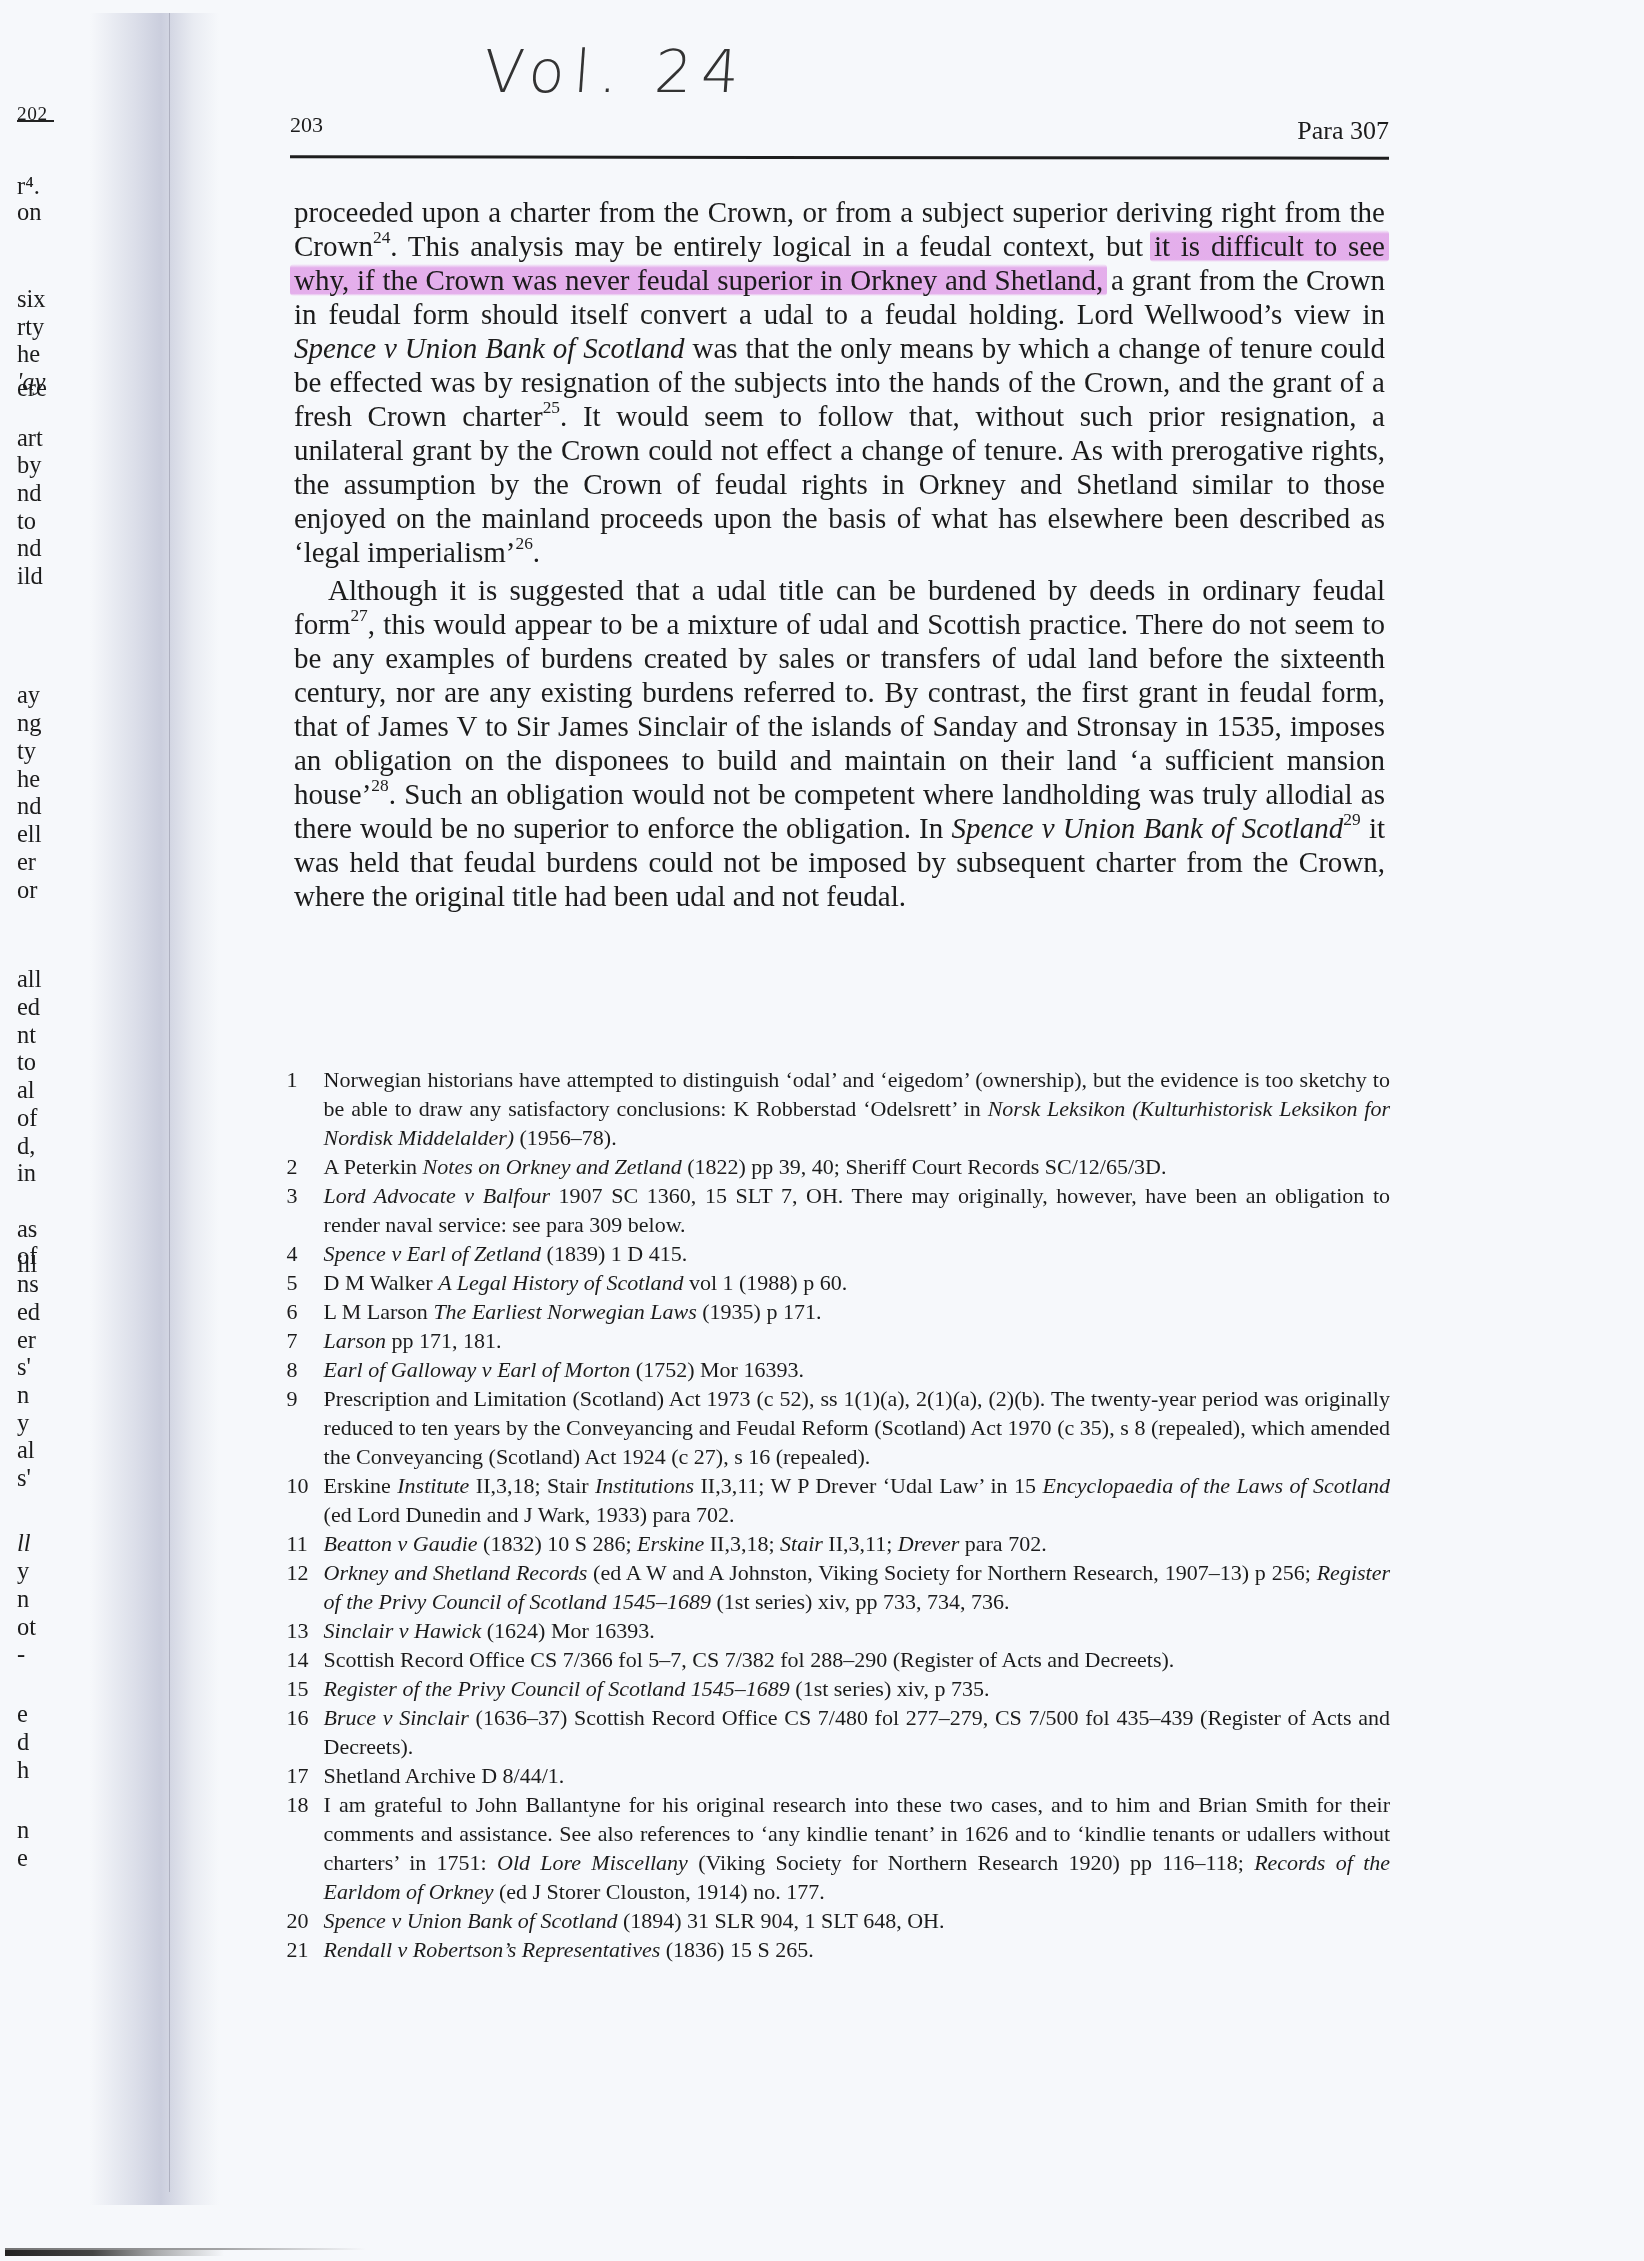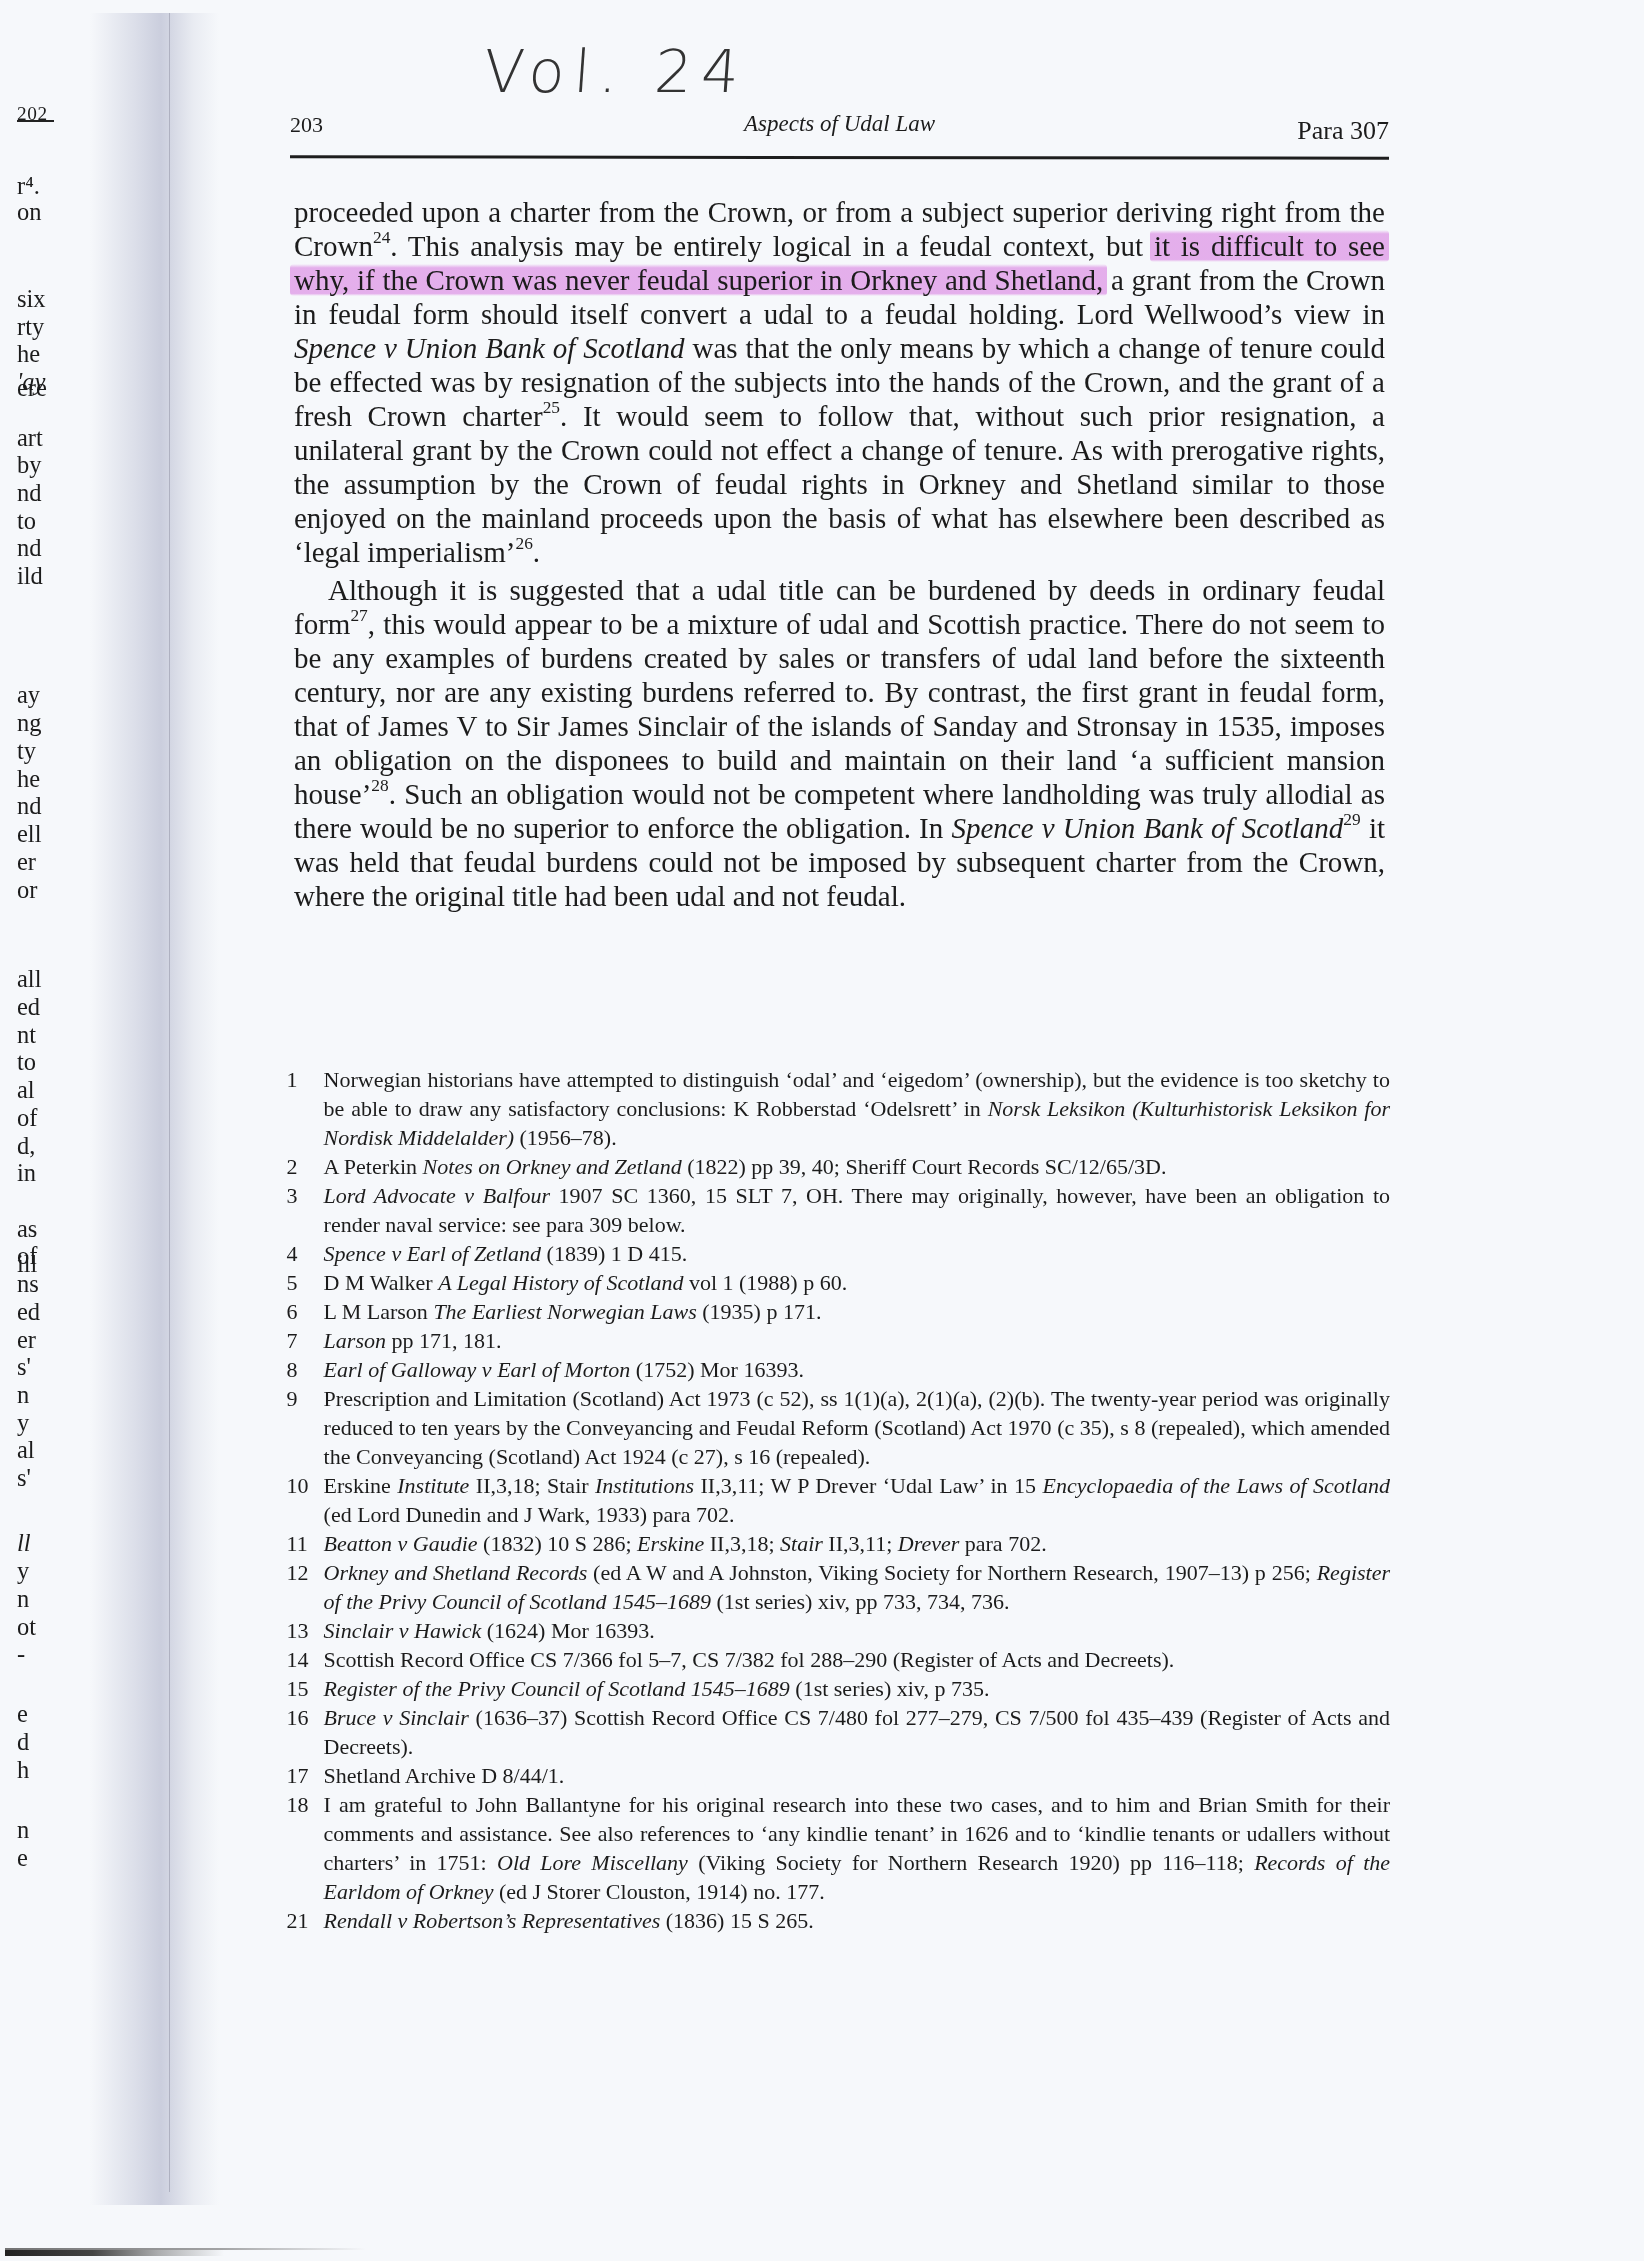--- a/index.html
+++ b/index.html
@@ -135,21 +135,20 @@
       <div class="prev-frag" style="top: 1758px;">h</div>
       <div class="prev-frag" style="top: 1818px;">n</div>
       <div class="prev-frag" style="top: 1846px;">e</div>
     </div>
 </div>
 
 <div class="handnote">Vol. 24</div>
 
 <div class="runhead">
   <span class="rh-page">203</span>
-  <span class="rh-title">Aspects of Udal Law</span>
   <span class="rh-para">Para 307</span>
 </div>
 <div class="rh-rule"></div>
 
 <div class="body-text">
   <p><span>proceeded upon a charter from the Crown, or from a subject superior deriving right from the Crown</span><sup>24</sup><span>. This analysis may be entirely logical in a feudal context, but </span><span class="hl">it is difficult to see why, if the Crown was never feudal superior in Orkney and Shetland,</span><span> a grant from the Crown in feudal form should itself convert a udal to a feudal holding. Lord Wellwood’s view in </span><i>Spence v Union Bank of Scotland</i><span> was that the only means by which a change of tenure could be effected was by resignation of the subjects into the hands of the Crown, and the grant of a fresh Crown charter</span><sup>25</sup><span>. It would seem to follow that, without such prior resignation, a unilateral grant by the Crown could not effect a change of tenure. As with prerogative rights, the assumption by the Crown of feudal rights in Orkney and Shetland similar to those enjoyed on the mainland proceeds upon the basis of what has elsewhere been described as ‘legal imperialism’</span><sup>26</sup><span>.</span></p>
   <p class="indent"><span>Although it is suggested that a udal title can be burdened by deeds in ordinary feudal form</span><sup>27</sup><span>, this would appear to be a mixture of udal and Scottish practice. There do not seem to be any examples of burdens created by sales or transfers of udal land before the sixteenth century, nor are any existing burdens referred to. By contrast, the first grant in feudal form, that of James V to Sir James Sinclair of the islands of Sanday and Stronsay in 1535, imposes an obligation on the disponees to build and maintain on their land ‘a sufficient mansion house’</span><sup>28</sup><span>. Such an obligation would not be competent where landholding was truly allodial as there would be no superior to enforce the obligation. In </span><i>Spence v Union Bank of Scotland</i><sup>29</sup><span> it was held that feudal burdens could not be imposed by subsequent charter from the Crown, where the original title had been udal and not feudal.</span></p>
 </div>
 
 <div class="notes" id="notes">
@@ -219,20 +218,24 @@
     </div>
     <div class="note">
       <span class="num">17</span>
       <span class="txt"><span>Shetland Archive D 8/44/1.</span></span>
     </div>
     <div class="note">
       <span class="num">18</span>
       <span class="txt"><span>I am grateful to John Ballantyne for his original research into these two cases, and to him and Brian Smith for their comments and assistance. See also references to ‘any kindlie tenant’ in 1626 and to ‘kindlie tenants or udallers without charters’ in 1751: </span><i>Old Lore Miscellany</i><span> (Viking Society for Northern Research 1920) pp 116–118; </span><i>Records of the Earldom of Orkney</i><span> (ed J Storer Clouston, 1914) no. 177.</span></span>
     </div>
     <div class="note">
+      <span class="num">20</span>
+      <span class="txt"><i>Spence v Union Bank of Scotland</i><span> (1894) 31 SLR 904, 1 SLT 648, OH.</span></span>
+    </div>
+    <div class="note">
       <span class="num">21</span>
       <span class="txt"><i>Rendall v Robertson’s Representatives</i><span> (1836) 15 S 265.</span></span>
     </div>
   </div>
 
 <div class="bottom-smudge2"></div>
 <div class="bottom-smudge"></div>
 
 
 </body></html>

